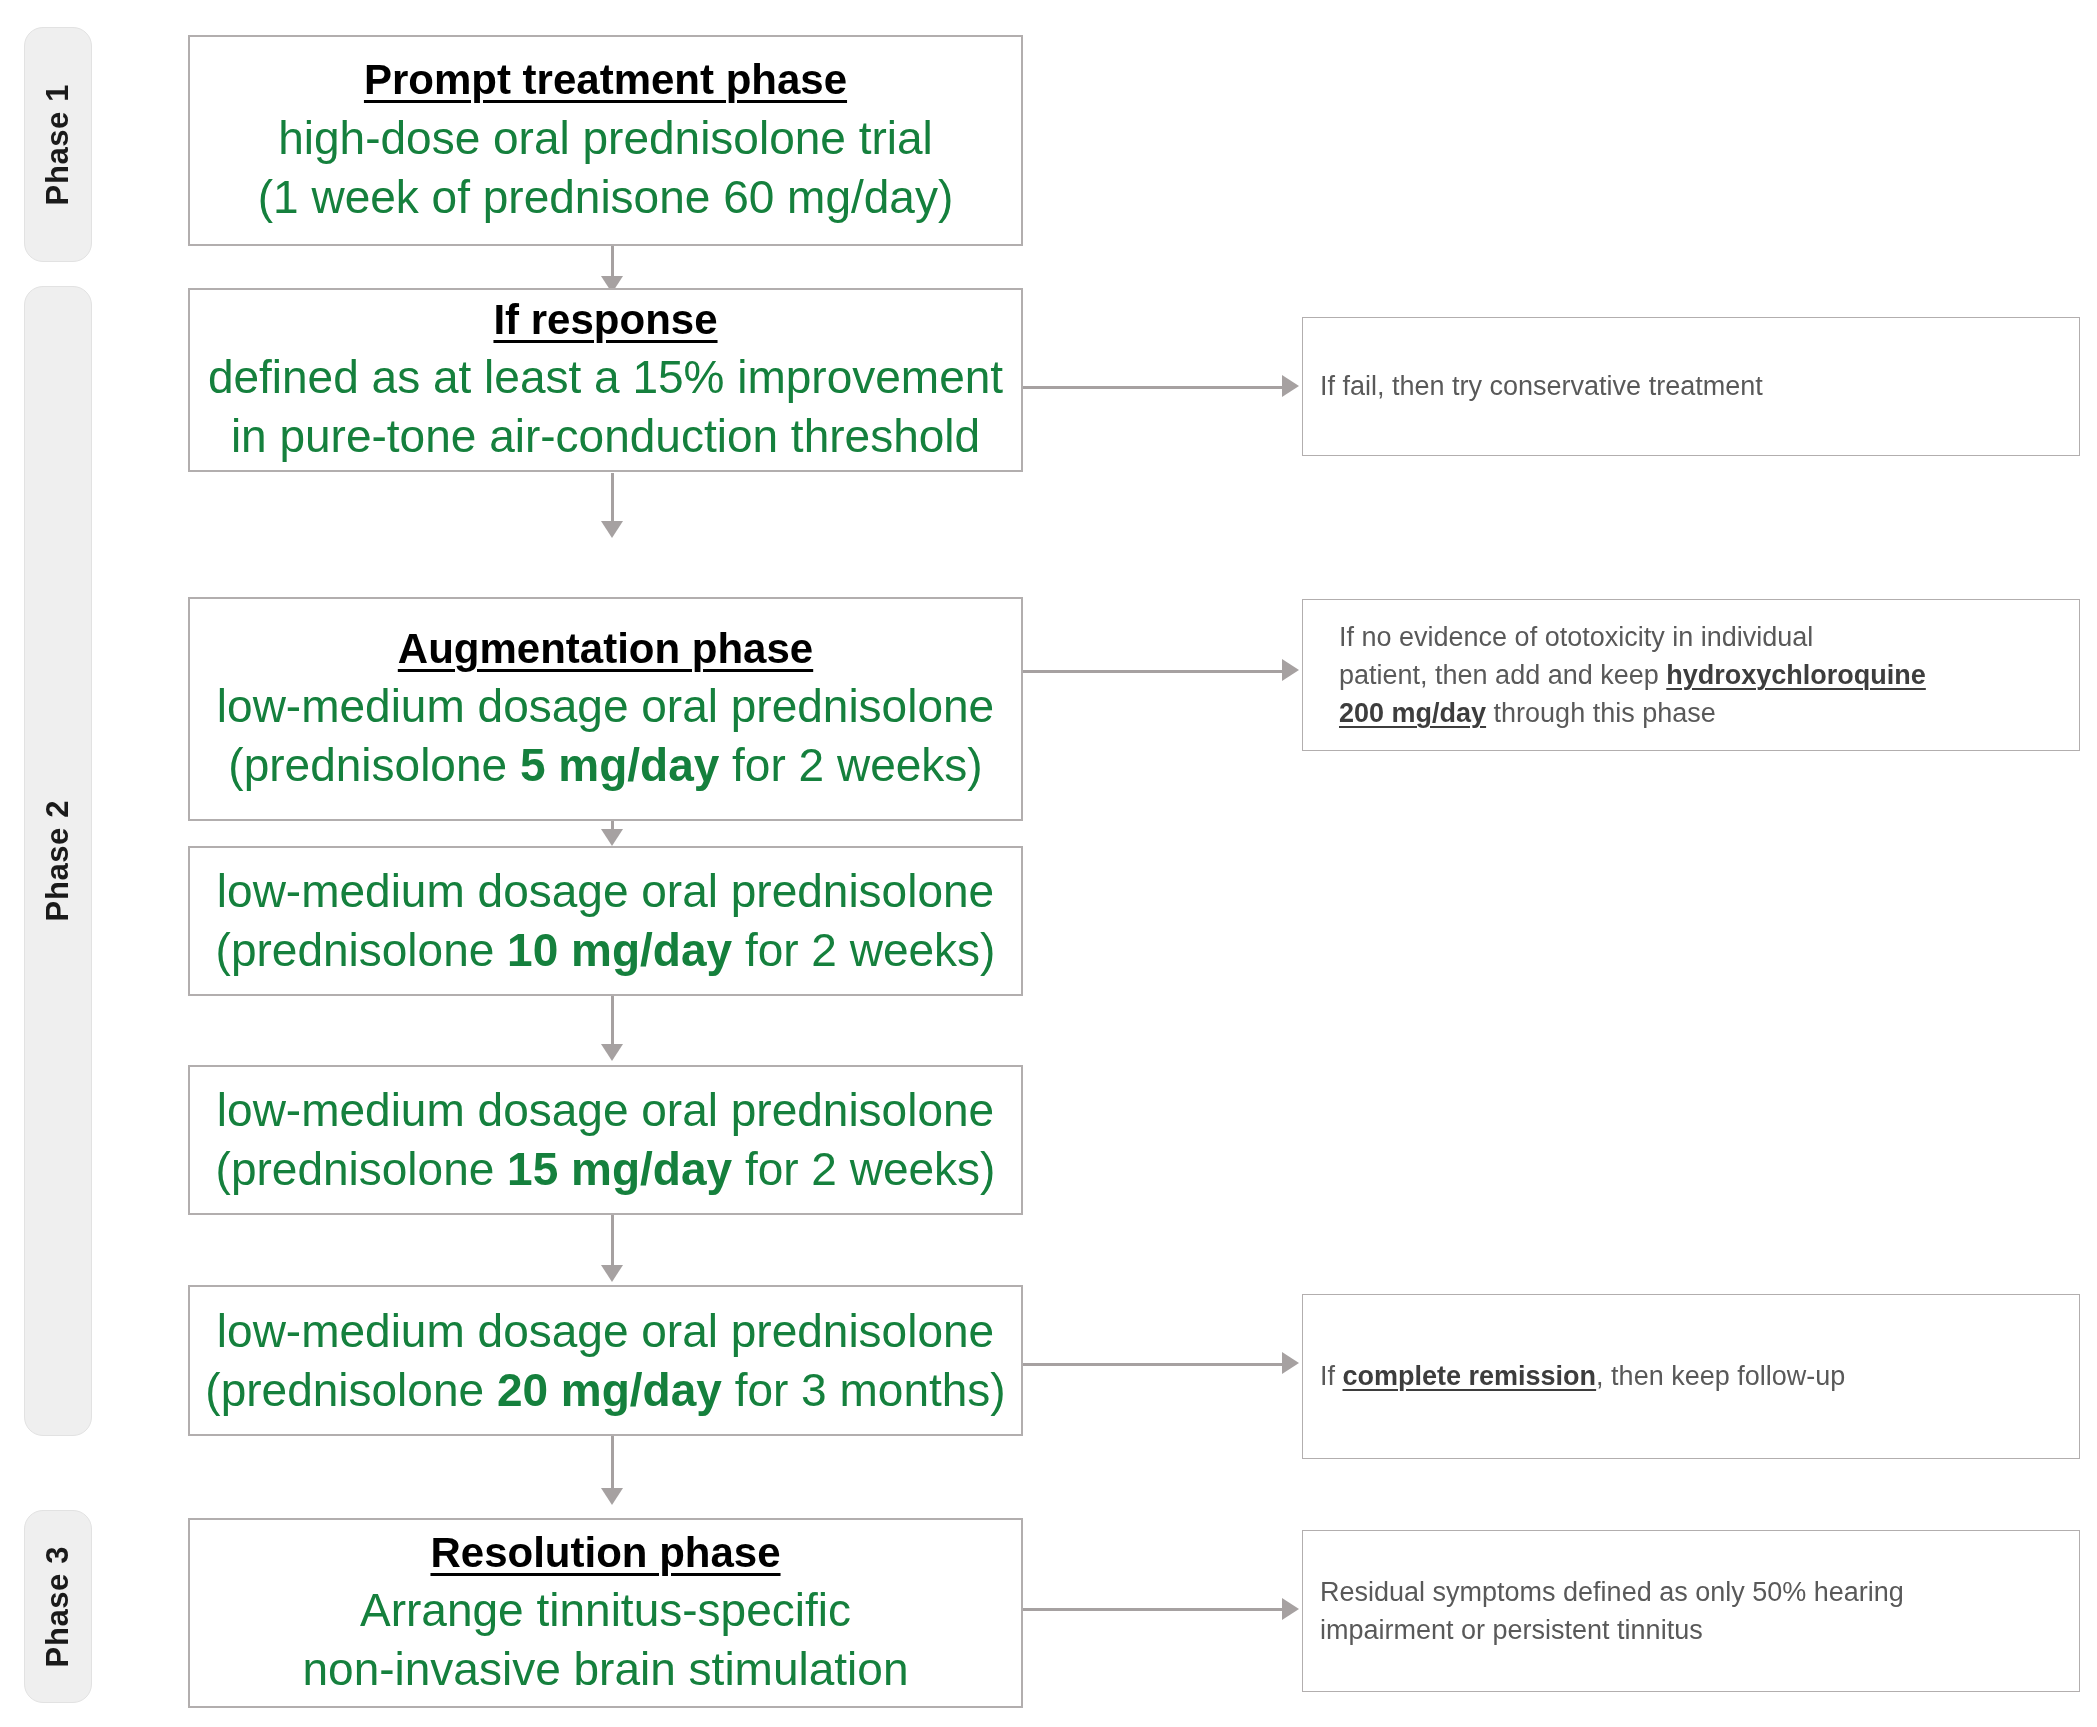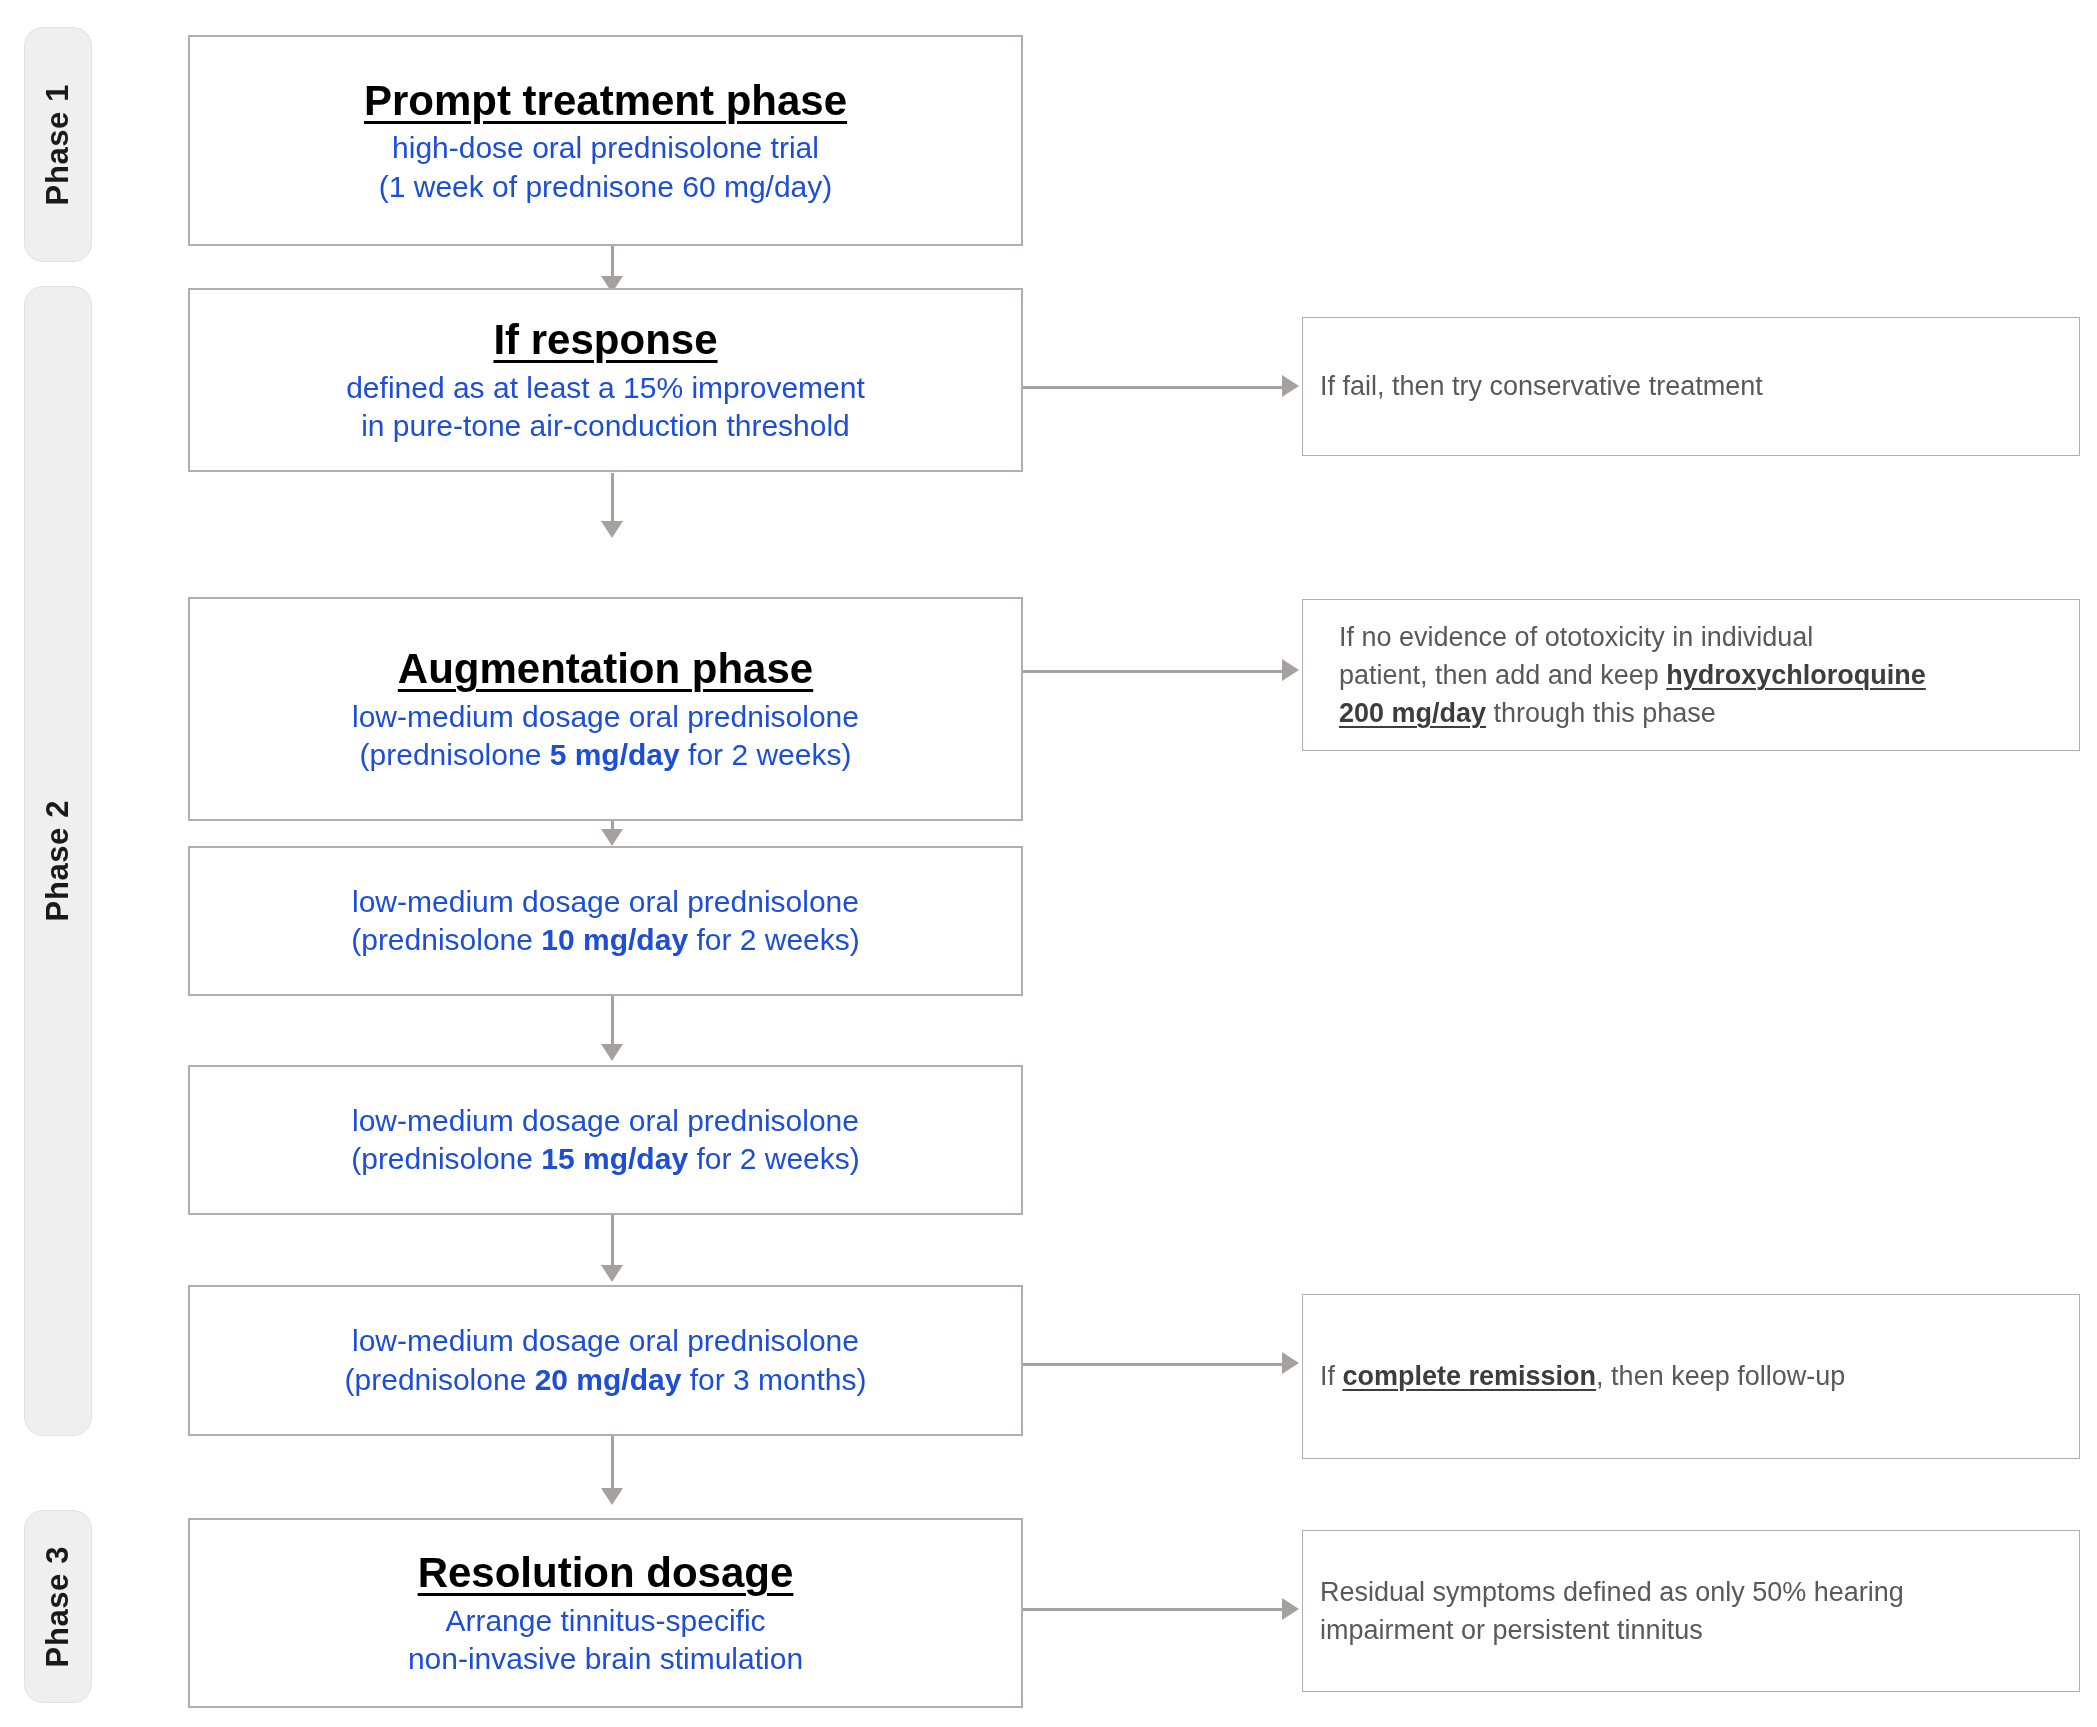--- a/index.html
+++ b/index.html
@@ -57,22 +57,22 @@
     font-size: 42px;
     color: #000000;
     text-decoration: underline;
     text-underline-offset: 5.6px;
     text-decoration-thickness: 3.4px;
     line-height: 1.22;
     white-space: nowrap;
     margin-bottom: 3.4px;
   }
   .flow-line {
-    font-size: 30px;
-    color: #1d4ed8;
+    font-size: 46px;
+    color: #15803d;
     line-height: 1.28;
     white-space: nowrap;
     text-align: center;
   }
   .flow-line b { font-weight: bold; }
 
   
   .note-box {
     position: absolute;
     background: #ffffff;
@@ -223,21 +223,21 @@
   <div class="flow-box" style="left:188px; top:1285px; width:835px; height:151px;">
     <div class="flow-line">
       <span>low-medium dosage oral prednisolone</span>
     </div>
     <div class="flow-line">
       <span>(prednisolone </span><b>20 mg/day</b><span> for 3 months)</span>
     </div>
   </div>
 
   <div class="flow-box" style="left:188px; top:1518px; width:835px; height:190px;">
-    <div class="flow-title">Resolution dosage</div>
+    <div class="flow-title">Resolution phase</div>
     <div class="flow-line">
       <span>Arrange tinnitus-specific</span>
     </div>
     <div class="flow-line">
       <span>non-invasive brain stimulation</span>
     </div>
   </div>
 
   <div class="note-box" style="left:1302px; top:317px; width:778px; height:139px;">
     <div class="note-line">

